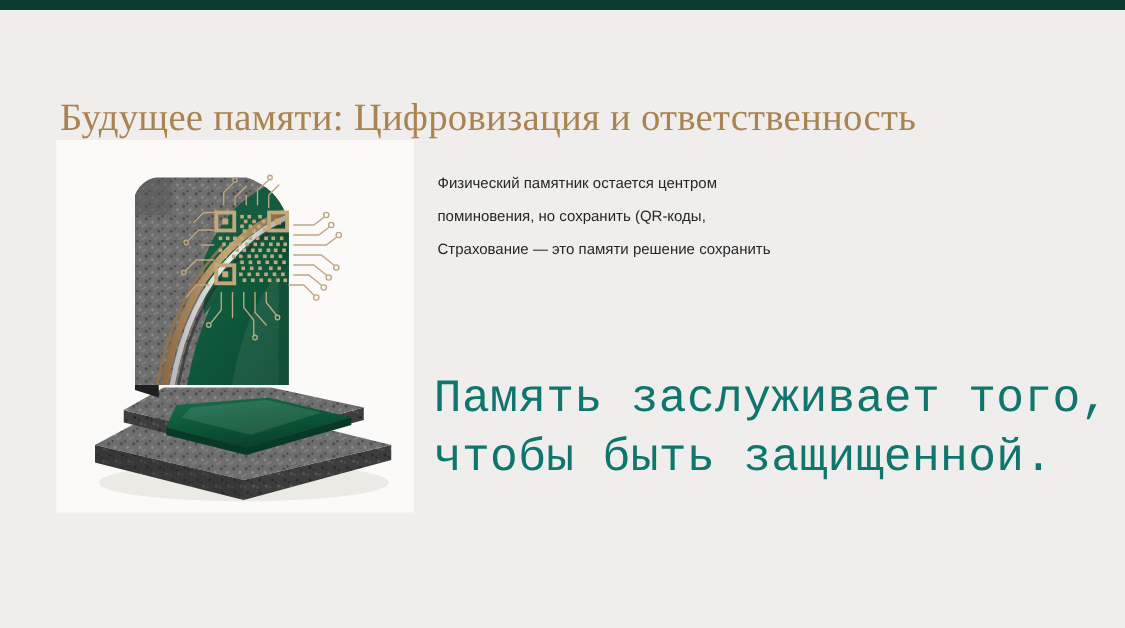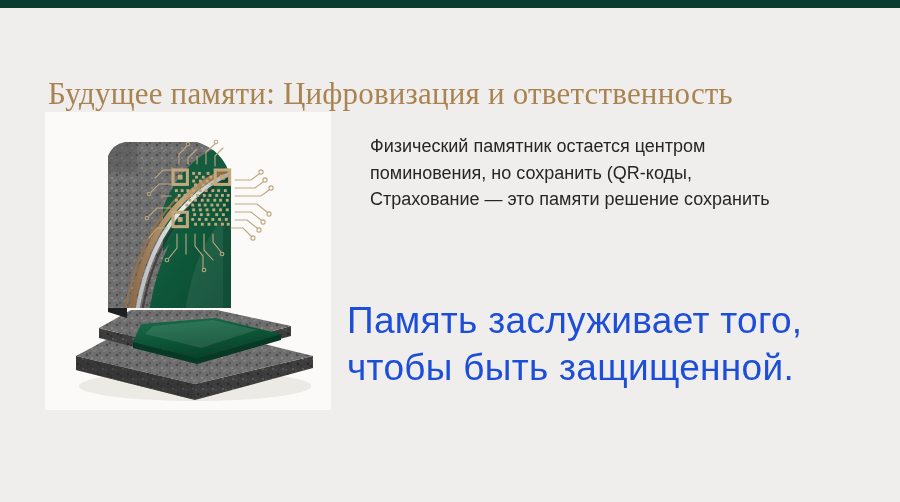--- a/index.html
+++ b/index.html
@@ -50,39 +50,39 @@
   .monument-wrap {
     position:absolute;
     left:0; top:0;
     width:286px; height:298px;
   }
   .monument-svg { display:block; width:286px; height:298px; }
 
   
   .body-text {
     position:absolute;
-    left:370px; top:133px;
+    left:350px; top:133px;
     width:470px;
     font-family:"Liberation Sans", sans-serif;
-    font-size:18px;
+    font-size:12px;
     line-height:26.5px;
     color:#262626;
     font-weight:400;
   }
   .body-text .ln { display:block; white-space:nowrap; }
 
   
   .headline {
     position:absolute;
     left:347px; top:297px;
     width:520px;
-    font-family:Liberation Sans, sans-serif;
+    font-family:Liberation Mono, monospace;
     font-size:37px;
     line-height:47px;
-    color:#1d4ed8;
+    color:#0f766e;
     font-weight:400;
     letter-spacing:0.3px;
   }
   .headline .ln { display:block; white-space:nowrap; }
 </style>
 </head>
 <body>
 
 <div class="slide">
 

